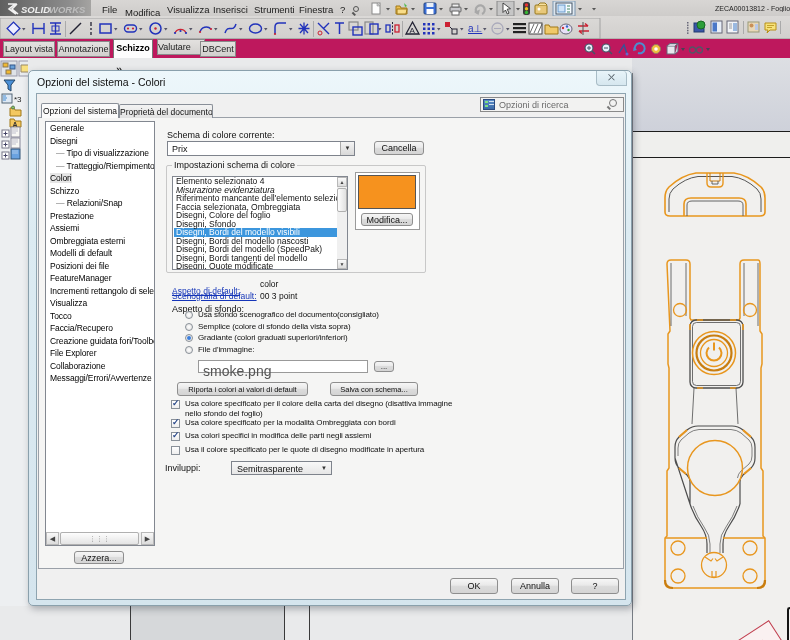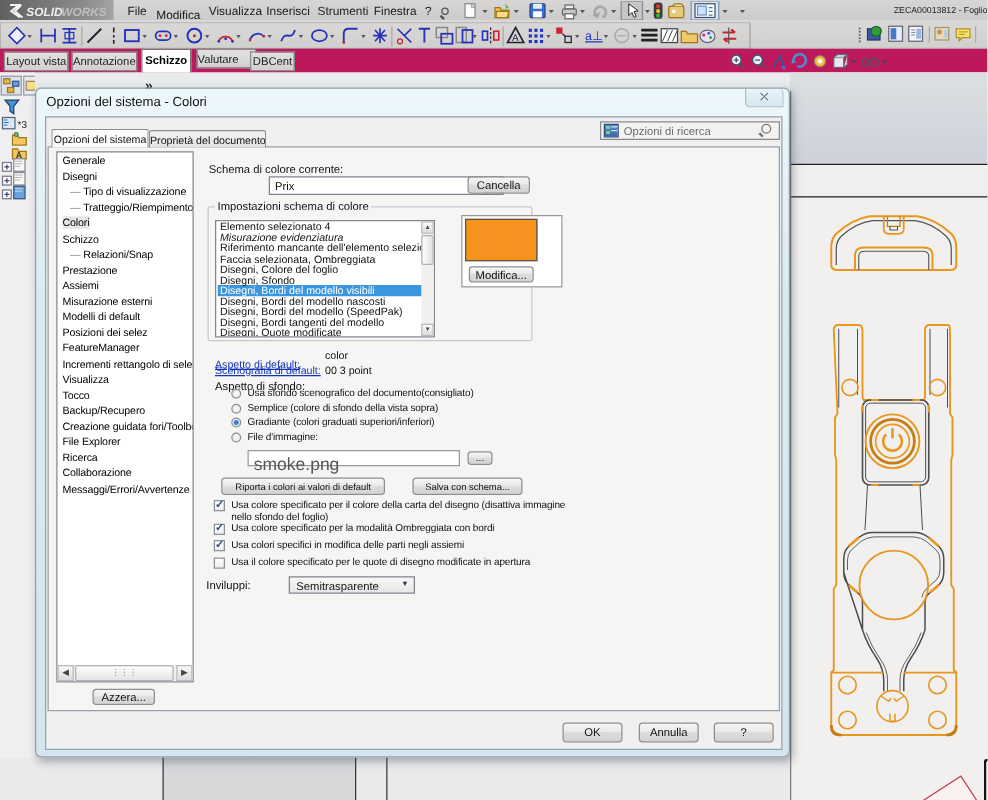--- a/index.html
+++ b/index.html
@@ -445,45 +445,44 @@
       <div id="treelist" style="position:absolute;left:2px;top:0px;width:180px;font-size:8.5px;letter-spacing:-0.1px;line-height:12.5px;color:#000;white-space:nowrap;">
           <div style="padding-left:2px;">Generale</div>
           <div style="padding-left:2px;">Disegni</div>
           <div style="padding-left:8px;"><span style="color:#888;">— </span>Tipo di visualizzazione</div>
           <div style="padding-left:8px;"><span style="color:#888;">— </span>Tratteggio/Riempimento</div>
           <div style="padding-left:2px;"><span style="background:#e6e6e6;">Colori</span></div>
           <div style="padding-left:2px;">Schizzo</div>
           <div style="padding-left:8px;"><span style="color:#888;">— </span>Relazioni/Snap</div>
           <div style="padding-left:2px;">Prestazione</div>
           <div style="padding-left:2px;">Assiemi</div>
-          <div style="padding-left:2px;">Misurazione esterni</div>
+          <div style="padding-left:2px;">Ombreggiata esterni</div>
           <div style="padding-left:2px;">Modelli di default</div>
-          <div style="padding-left:2px;">Posizioni dei selez</div>
+          <div style="padding-left:2px;">Posizioni dei file</div>
           <div style="padding-left:2px;">FeatureManager</div>
           <div style="padding-left:2px;">Incrementi rettangolo di selez</div>
           <div style="padding-left:2px;">Visualizza</div>
           <div style="padding-left:2px;">Tocco</div>
-          <div style="padding-left:2px;">Backup/Recupero</div>
+          <div style="padding-left:2px;">Faccia/Recupero</div>
           <div style="padding-left:2px;">Creazione guidata fori/Toolbox</div>
           <div style="padding-left:2px;">File Explorer</div>
-          <div style="padding-left:2px;">Ricerca</div>
           <div style="padding-left:2px;">Collaborazione</div>
           <div style="padding-left:2px;">Messaggi/Errori/Avvertenze</div>
         </div>
 
       <div class="abs" style="left:0;top:410px;width:108px;height:13px;background:#f0f0f0;">
         <span class="abs" style="left:0;top:0;width:13px;height:13px;background:linear-gradient(#f8f8f8,#dcdcdc);border:1px solid #b8b8b8;font-size:7px;text-align:center;line-height:12px;color:#444;">◀</span>
         <span class="abs" style="right:0;top:0;width:13px;height:13px;background:linear-gradient(#f8f8f8,#dcdcdc);border:1px solid #b8b8b8;font-size:7px;text-align:center;line-height:12px;color:#444;">▶</span>
         <span class="abs" style="left:14px;top:0px;width:79px;height:13px;background:linear-gradient(#fdfdfd,#e4e4e4);border:1px solid #b0b0b0;border-radius:2px;text-align:center;line-height:11px;color:#888;font-size:7px;">⋮⋮⋮</span>
       </div>
     </div>
     <div class="btn" style="left:37px;top:457px;width:50px;height:13px;line-height:12px;z-index:4;">Azzera...</div>
 
     <div class="abs" style="left:130px;top:36px;z-index:4;">Schema di colore corrente:</div>
-    <div class="abs" style="left:130px;top:47px;width:188px;height:15px;background:#fff;border:1px solid #7e838c;z-index:4;margin-left:48px;">
+    <div class="abs" style="left:130px;top:47px;width:188px;height:15px;background:#fff;border:1px solid #7e838c;z-index:4;">
       <span class="abs" style="left:4px;top:2px;">Prix</span>
       <span class="abs" style="right:0;top:0;width:14px;height:13px;background:linear-gradient(#f4f4f4,#d8d8d8);border-left:1px solid #aaa;text-align:center;font-size:6px;line-height:13px;color:#333;">▼</span>
     </div>
     <div class="btn" style="left:337px;top:47px;width:50px;height:14px;line-height:13px;z-index:4;">Cancella</div>
 
     <div class="abs" style="left:129px;top:71px;width:260px;height:108px;border:1px solid #c8c8c8;border-radius:2px;z-index:3;"></div>
     <div class="abs" style="left:135px;top:66px;background:#f5f5f4;padding:0 2px;z-index:4;">Impostazioni schema di colore</div>
 
     <div class="abs" id="colorlist" style="left:135px;top:82px;width:176px;height:94px;background:#fff;border:1px solid #828790;z-index:4;overflow:hidden;font-size:8.5px;">
         <div style="position:absolute;left:1px;top:0px;width:164px;white-space:nowrap;overflow:hidden;line-height:8.5px;">
@@ -499,21 +498,21 @@
           <div style="height:8.5px;padding-left:2px;">Disegni, Bordi tangenti del modello</div>
           <div style="height:8.5px;padding-left:2px;">Disegni, Quote modificate</div>
         </div>
         <div style="position:absolute;right:0;top:0;width:10px;height:92px;background:#f0f0f0;">
           <span class="abs" style="left:0;top:0;width:10px;height:10px;background:linear-gradient(#fafafa,#dcdcdc);border:1px solid #b8b8b8;font-size:5px;text-align:center;line-height:9px;color:#444;">▲</span>
           <span class="abs" style="left:0;bottom:0;width:10px;height:10px;background:linear-gradient(#fafafa,#dcdcdc);border:1px solid #b8b8b8;font-size:5px;text-align:center;line-height:9px;color:#444;">▼</span>
           <span class="abs" style="left:0;top:11px;width:10px;height:24px;background:linear-gradient(to right,#fdfdfd,#e0e0e0);border:1px solid #b0b0b0;border-radius:2px;"></span>
         </div>
       </div>
 
-    <div class="abs" style="left:332px;top:78px;width:81px;height:58px;background:#fff;border:1px solid #9a9a9a;z-index:4;">
+    <div class="abs" style="left:318px;top:78px;width:65px;height:58px;background:#fff;border:1px solid #9a9a9a;z-index:4;">
       <div class="abs" style="left:2px;top:2px;width:58px;height:34px;background:#f6921e;border:1px solid #555;"></div>
       <div class="btn" style="left:5px;top:40px;width:52px;height:13px;line-height:12px;">Modifica...</div>
     </div>
 
     <div class="abs" style="left:135px;top:192px;color:#1535b8;text-decoration:underline;z-index:4;font-size:8.5px;">Aspetto di default:</div>
     <div class="abs" style="left:223px;top:185px;z-index:4;font-size:8.5px;">color</div>
     <div class="abs" style="left:135px;top:197px;color:#1535b8;text-decoration:underline;z-index:4;font-size:8.5px;">Scenografia di default:</div>
     <div class="abs" style="left:223px;top:197px;z-index:4;font-size:8.5px;">00 3 point</div>
     <div class="abs" style="left:135px;top:210px;z-index:4;">Aspetto di sfondo:</div>
 

